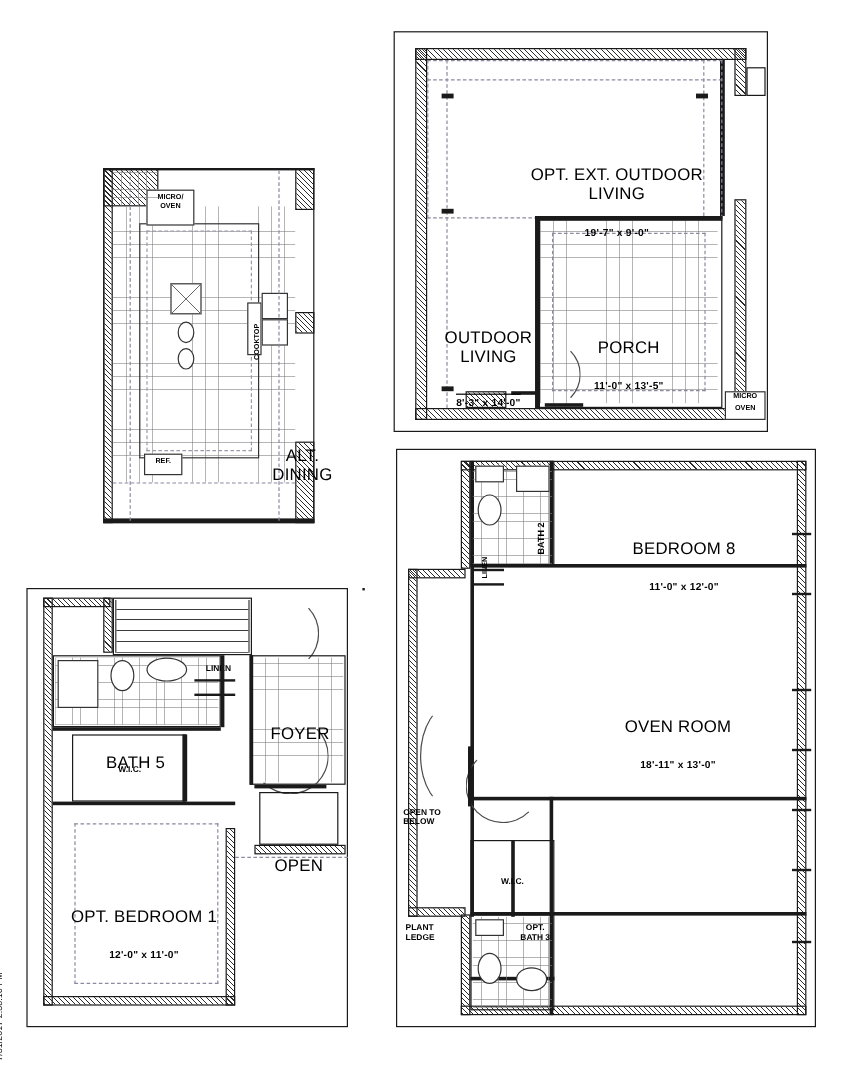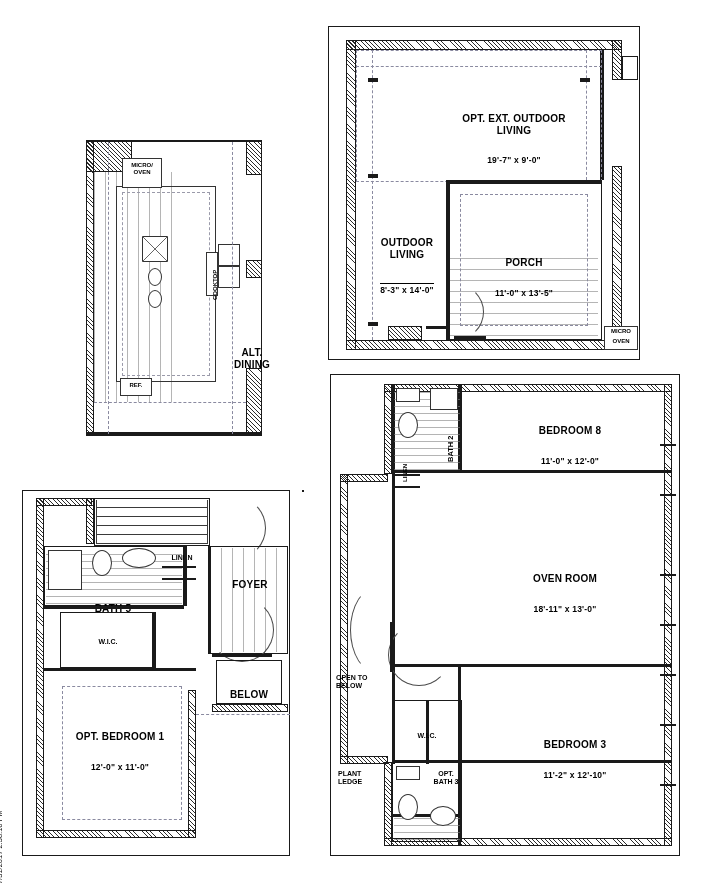--- a/index.html
+++ b/index.html
@@ -71,22 +71,23 @@
   .room-label {
     position: absolute;
     text-align: center;
     color: #000;
     font-weight: bold;
     line-height: 1.18;
     white-space: pre-line;
     letter-spacing: 0.2px;
   }
   .room-name {
-    font-size: 10px;
-    font-weight: bold;
+    font-size: 14px;
+    font-weight: normal;
+    margin-top: 24px;
   }
   .room-dim {
     font-size: 8.5px;
     font-weight: bold;
   }
   .tiny {
     position: absolute;
     font-size: 6px;
     font-weight: bold;
     color: #000;
@@ -250,21 +251,21 @@
     <div class="fix" style="left:276px; top:300px; width:34px; height:24px;"></div>
     <div class="tiny" style="left:276px; top:302px; width:34px;">MICRO</div>
     <div class="tiny" style="left:276px; top:312px; width:34px;">OVEN</div>
 
     <div class="room-label" style="left:100px; top:68px; width:172px;">
       <div class="room-name">OPT. EXT. OUTDOOR
 LIVING</div>
       <div class="room-dim">19'-7" x 9'-0"</div>
     </div>
 
-    <div class="room-label" style="left:36px; top:192px; width:86px;">
+    <div class="room-label" style="left:36px; top:204px; width:86px;">
       <div class="room-name">OUTDOOR
 LIVING</div>
       <div class="room-dim" style="border-top:1px solid #000; display:inline-block; padding-top:1px;">8'-3" x 14'-0"</div>
     </div>
 
     <div class="room-label" style="left:118px; top:212px; width:156px;">
       <div class="room-name">PORCH</div>
       <div class="room-dim">11'-0" x 13'-5"</div>
     </div>
   </div>
@@ -330,24 +331,20 @@
     <div class="room-label" style="left:150px; top:32px; width:180px;">
       <div class="room-name">BEDROOM 8</div>
       <div class="room-dim">11'-0" x 12'-0"</div>
     </div>
 
     <div class="room-label" style="left:130px; top:180px; width:210px;">
       <div class="room-name">OVEN ROOM</div>
       <div class="room-dim">18'-11" x 13'-0"</div>
     </div>
 
-    <div class="room-label" style="left:150px; top:346px; width:190px;">
-      <div class="room-name">BEDROOM 3</div>
-      <div class="room-dim">11'-2" x 12'-10"</div>
-    </div>
   </div>
 
   <div class="plan" style="left:22px; top:490px; width:268px; height:366px;">
     <div class="plan-outline" style="left:0; top:0; width:268px; height:366px; border-width:1.5px;"></div>
 
     <div class="hatch" style="left:14px; top:8px; width:56px; height:8px;"></div>
     <div class="hatch" style="left:14px; top:8px; width:8px; height:340px;"></div>
     <div class="hatch" style="left:14px; top:340px; width:160px; height:8px;"></div>
     <div class="hatch" style="left:166px; top:200px; width:8px; height:148px;"></div>
     <div class="hatch" style="left:64px; top:8px; width:8px; height:46px;"></div>
@@ -378,21 +375,21 @@
     <div class="plan-outline" style="left:38px; top:122px; width:96px; height:56px; border-width:1px;"></div>
     <div class="tiny7" style="left:38px; top:148px; width:96px;">W.I.C.</div>
     <div class="wall" style="left:22px; top:116px; width:140px; height:3px;"></div>
     <div class="wall" style="left:130px; top:122px; width:3px; height:56px;"></div>
 
     <div class="swing" style="left:188px; top:108px; width:64px; height:64px; border-top-color:transparent; border-left-color:transparent;"></div>
     <div class="wall" style="left:190px; top:164px; width:60px; height:3px;"></div>
 
     <div class="plan-outline" style="left:194px; top:170px; width:66px; height:44px; border-width:1.5px;"></div>
     <div class="room-label" style="left:194px; top:180px; width:66px;">
-      <div class="room-name">BELOW</div>
+      <div class="room-name">OPEN</div>
     </div>
     <div class="hatch" style="left:190px; top:214px; width:76px; height:8px;"></div>
     <div class="dashline-h" style="left:174px; top:224px; width:94px;"></div>
 
     <div class="wall" style="left:22px; top:178px; width:152px; height:3px;"></div>
     <div class="dash" style="left:40px; top:196px; width:120px; height:134px;"></div>
     <div class="room-label" style="left:24px; top:222px; width:148px;">
       <div class="room-name">OPT. BEDROOM 1</div>
       <div class="room-dim">12'-0" x 11'-0"</div>
     </div>

